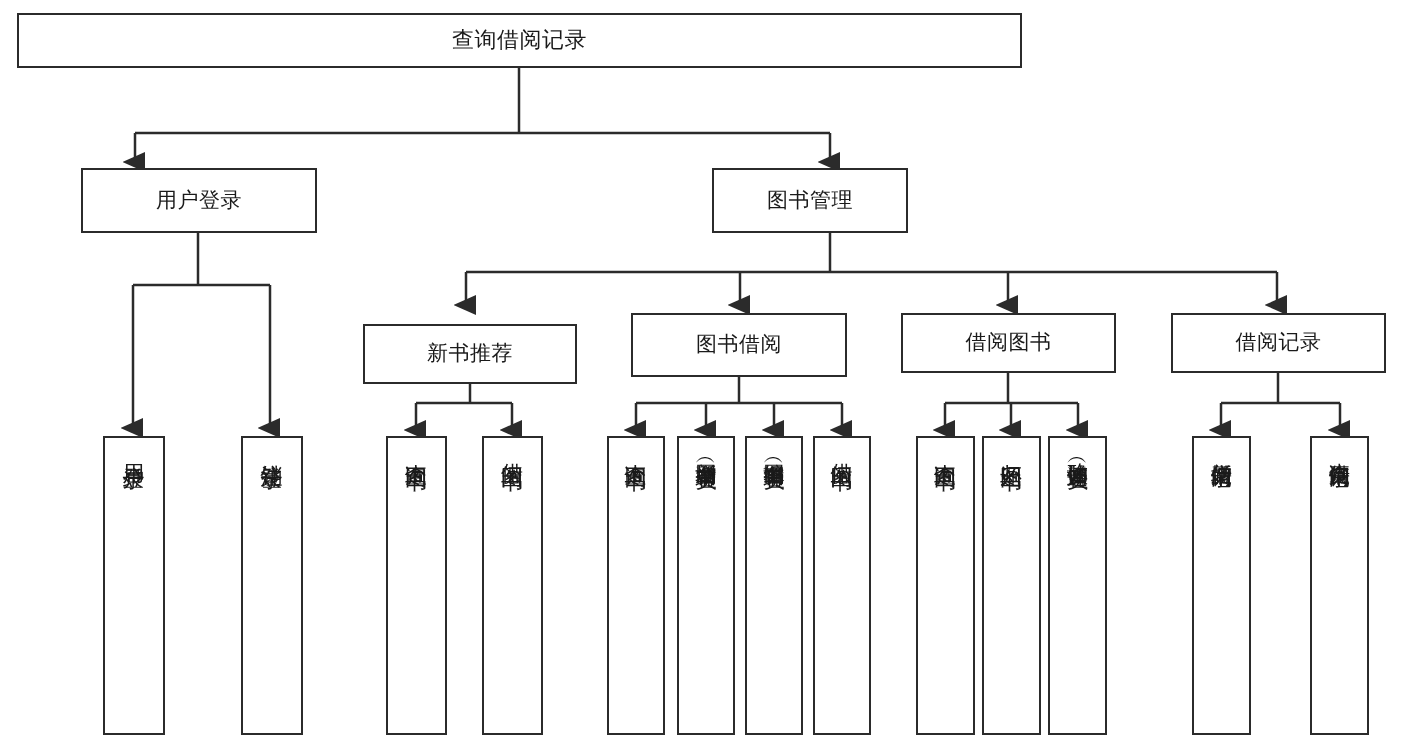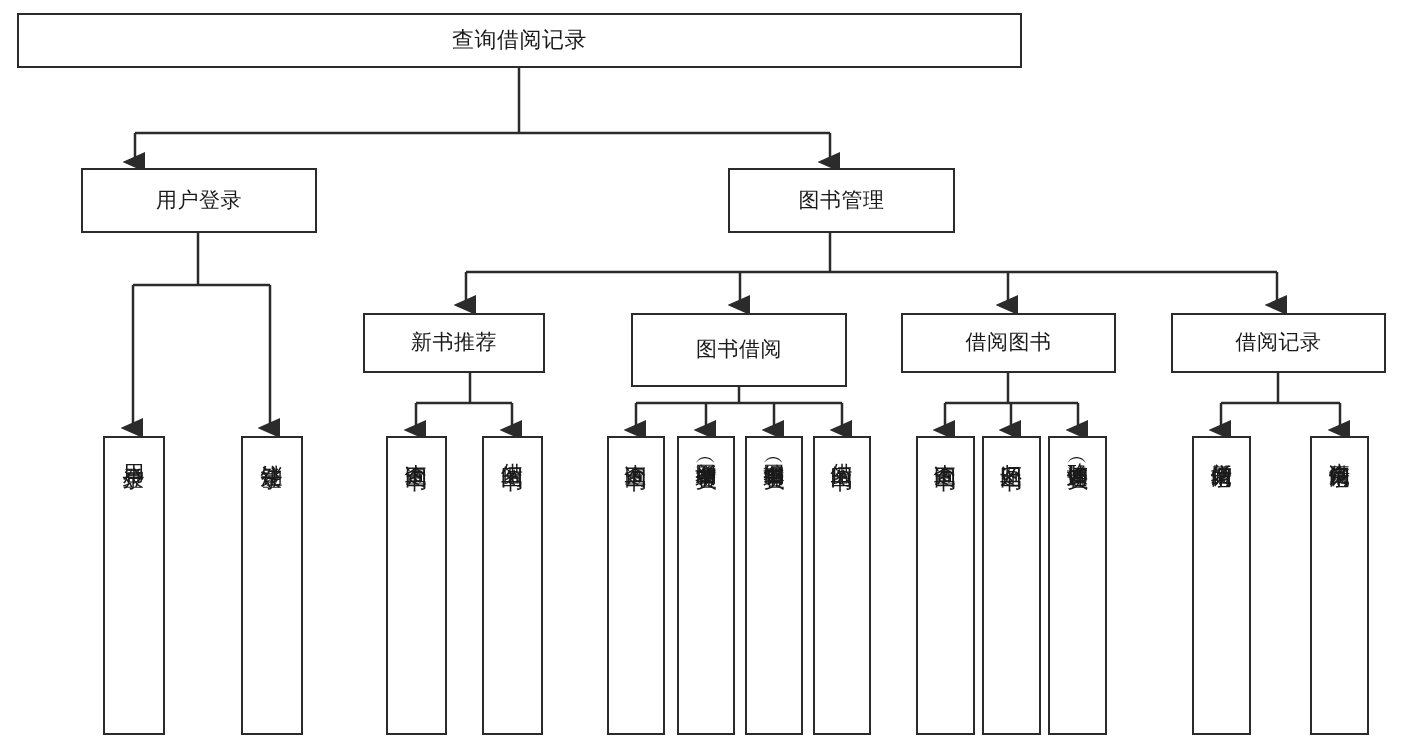--- a/index.html
+++ b/index.html
@@ -126,28 +126,28 @@
     </g>
   </svg>
 
   <div class="node root horiz" style="left:17px; top:13px; width:1005px; height:55px;">
     <span class="label">查询借阅记录</span>
   </div>
 
   <div class="node horiz" style="left:81px; top:168px; width:236px; height:65px;">
     <span class="label">用户登录</span>
   </div>
-  <div class="node horiz" style="left:728px; top:168px; width:227px; height:65px;">
+  <div class="node horiz" style="left:712px; top:168px; width:196px; height:65px;">
     <span class="label">图书管理</span>
   </div>
 
-  <div class="node horiz" style="left:363px; top:313px; width:182px; height:60px;">
+  <div class="node horiz" style="left:363px; top:324px; width:214px; height:60px;">
     <span class="label">新书推荐</span>
   </div>
-  <div class="node horiz" style="left:631px; top:313px; width:216px; height:74px;">
+  <div class="node horiz" style="left:631px; top:313px; width:216px; height:64px;">
     <span class="label">图书借阅</span>
   </div>
   <div class="node horiz" style="left:901px; top:313px; width:215px; height:60px;">
     <span class="label">借阅图书</span>
   </div>
   <div class="node horiz" style="left:1171px; top:313px; width:215px; height:60px;">
     <span class="label">借阅记录</span>
   </div>
 
   <div class="node vert" style="left:103px; top:436px; width:62px; height:299px;">

